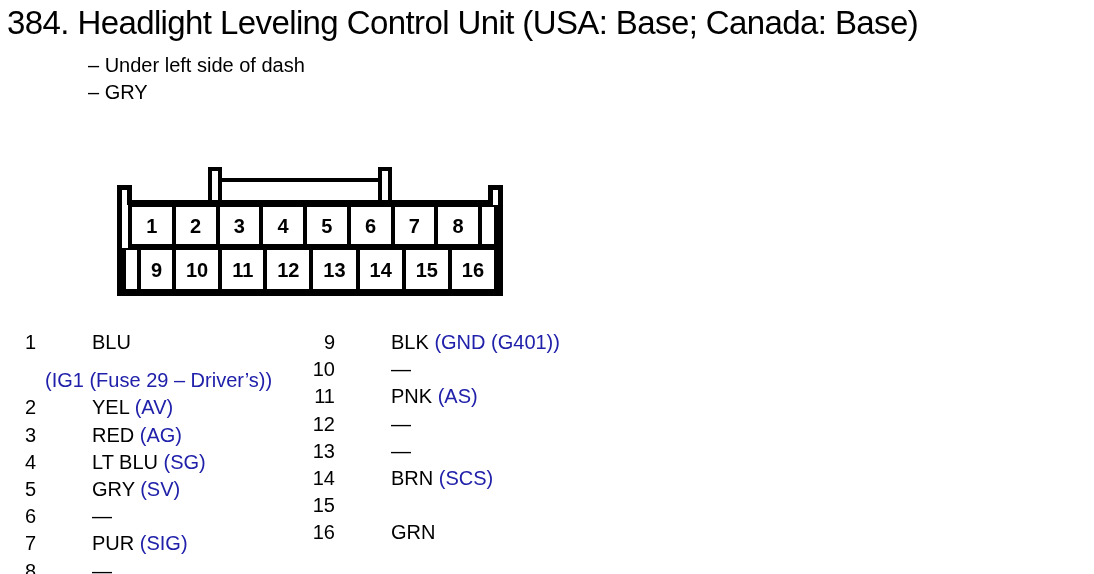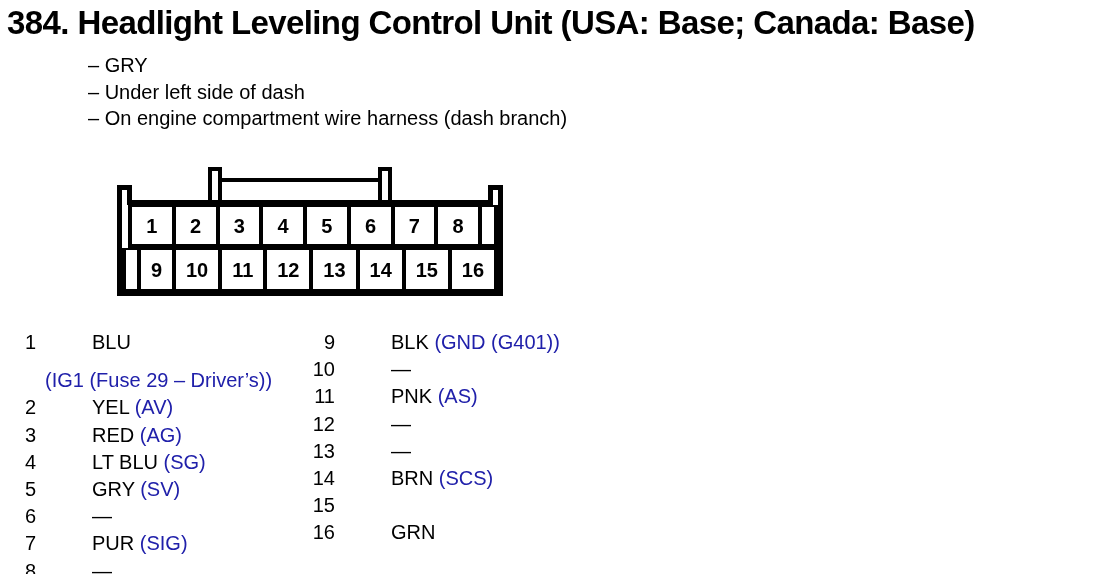--- a/index.html
+++ b/index.html
@@ -10,21 +10,21 @@
     overflow: hidden;
     font-family: "Liberation Sans", "DejaVu Sans", sans-serif;
     color: var(--ink);
     position: relative;
   }
   .page { position: absolute; inset: 0; }
 
   
   .title {
     position: absolute; left: 7px; top: 4px;
-    font-size: 33px; font-weight: bold; letter-spacing: -0.6px;
+    font-size: 33px; font-weight: normal; letter-spacing: -0.6px;
     white-space: nowrap;
   }
 
   
   .notes {
     position: absolute; left: 88px; top: 52px;
     font-size: 20px; line-height: 26.5px;
   }
 
   
@@ -85,23 +85,22 @@
   .signal-block { display: block; margin-top: 11px; }
 </style>
 </head>
 <body>
 
 <div class="page">
 
   <div class="title">384. Headlight Leveling Control Unit (USA: Base; Canada: Base)</div>
 
   <div class="notes">
+      <div class="note-line">– Under left side of dash</div>
       <div class="note-line">– GRY</div>
-      <div class="note-line">– Under left side of dash</div>
-      <div class="note-line">– On engine compartment wire harness (dash branch)</div>
     </div>
 
   <div class="connector">
     <div class="post left"></div>
     <div class="post right"></div>
     <div class="bridge-bar"></div>
     <div class="corner-tab left"></div>
     <div class="corner-tab right"></div>
     <div class="crow top">
         <div class="ccell">1</div>

